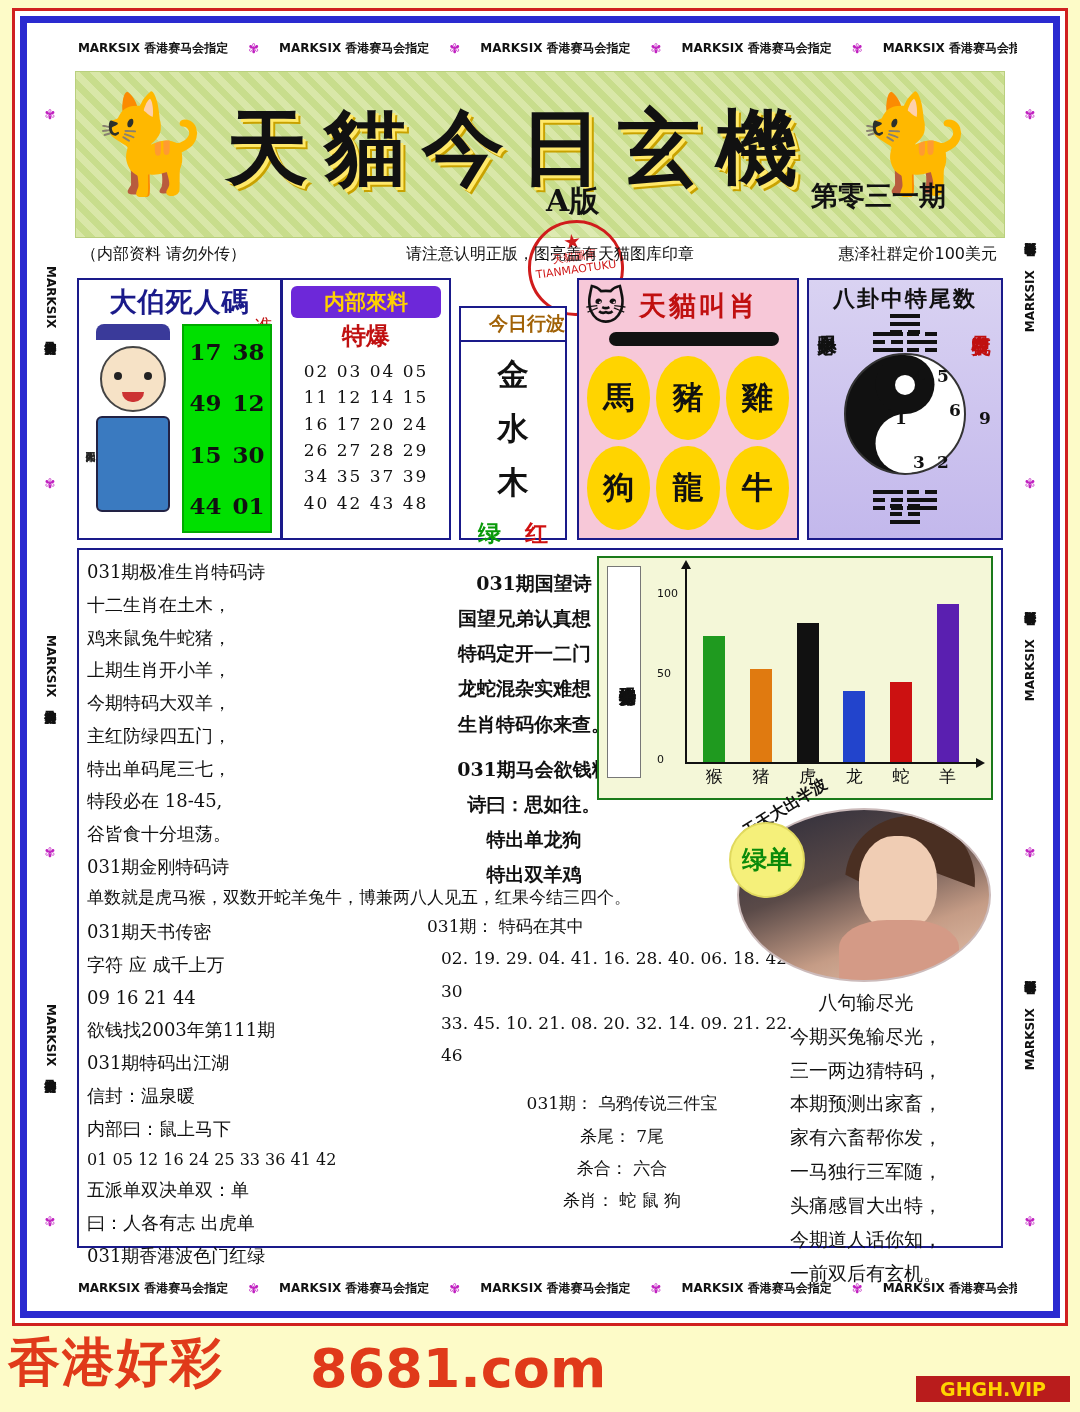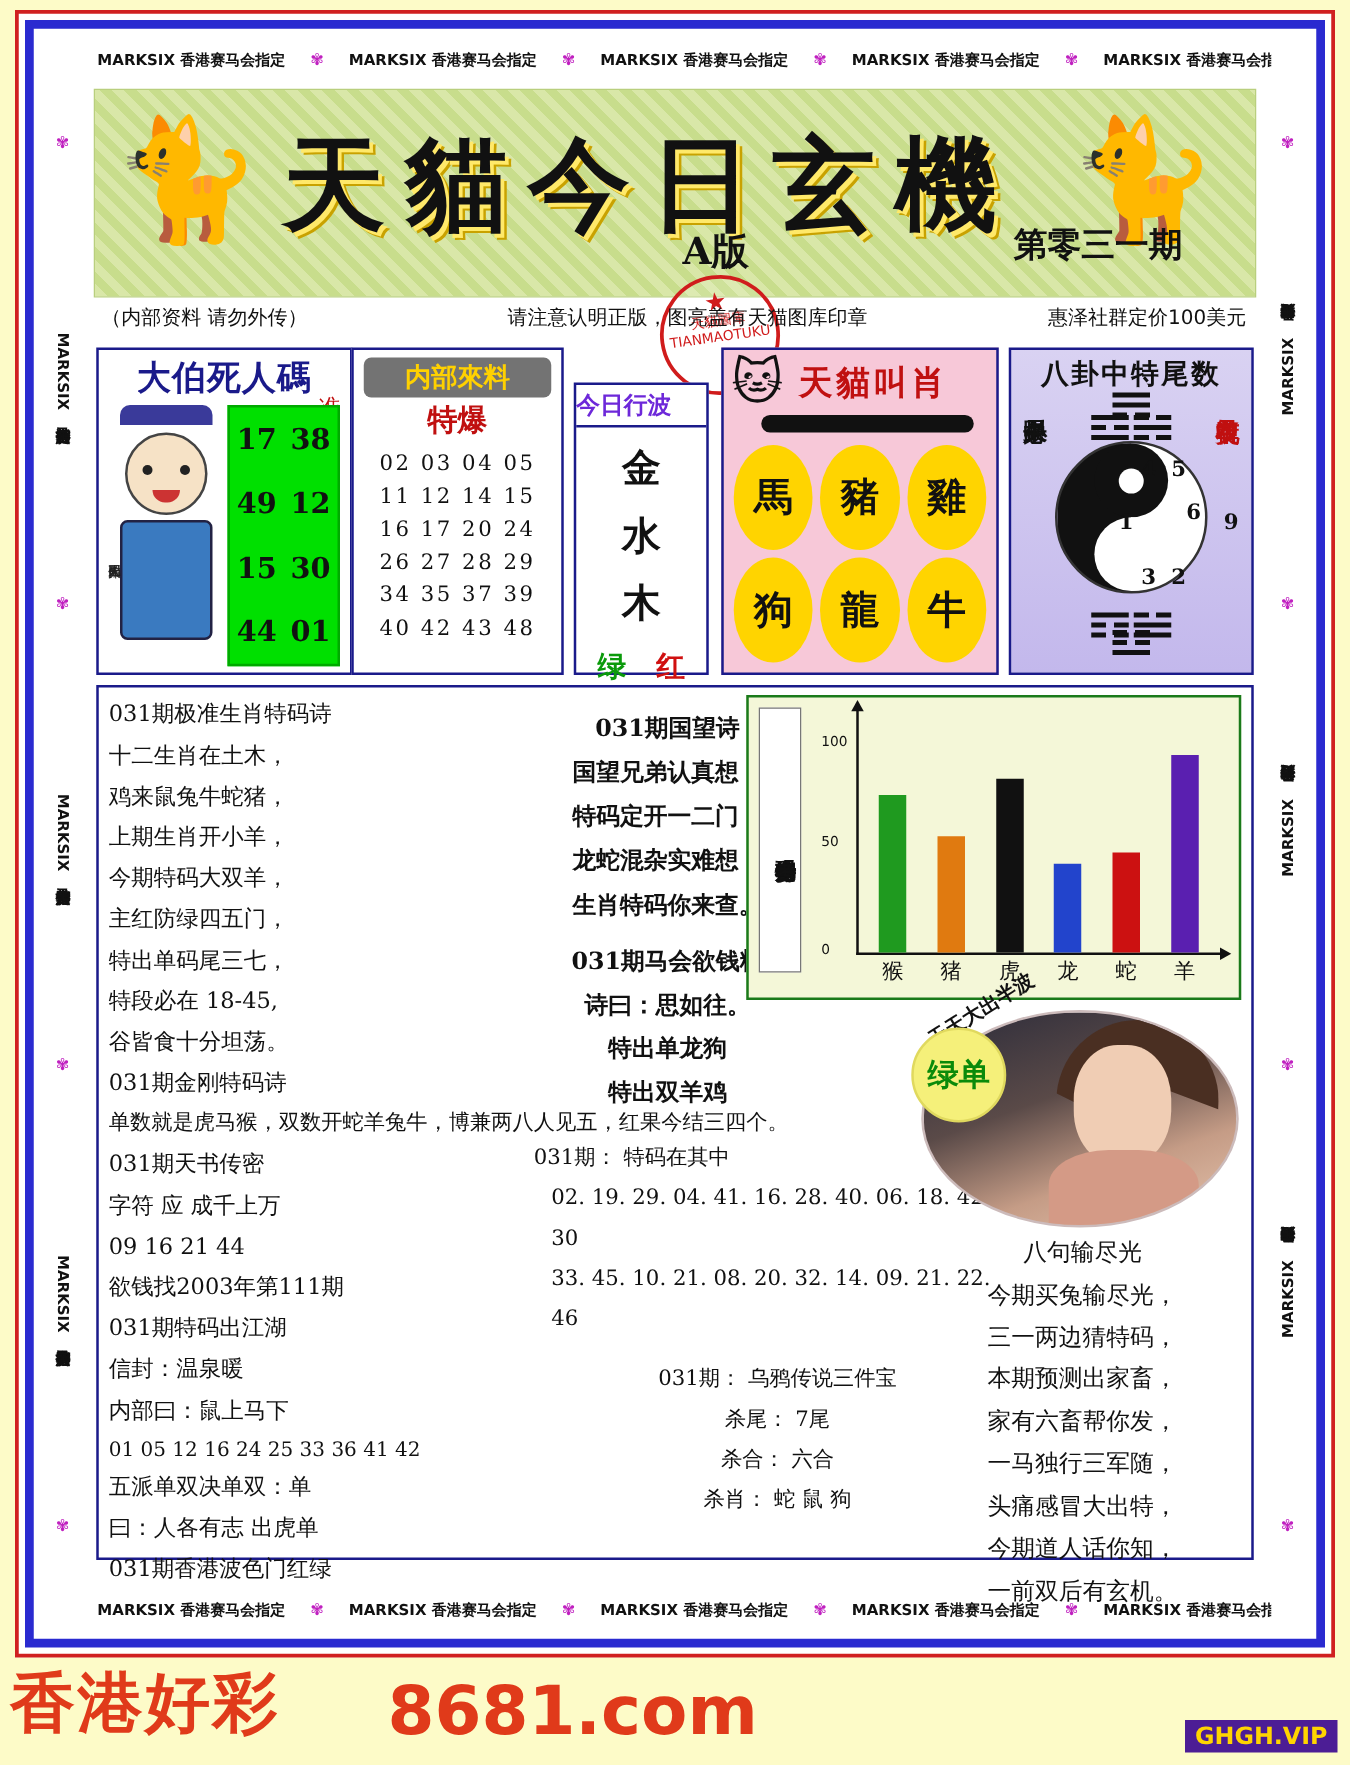--- a/index.html
+++ b/index.html
@@ -122,36 +122,36 @@
   .numgrid{
     position:absolute;right:8px;top:44px;width:86px;height:205px;
     background:#00e000;border:2px solid #0a0;
     display:grid;grid-template-columns:1fr 1fr;grid-template-rows:repeat(4,1fr);
     align-items:center;justify-items:center;
     font-family:"DejaVu Serif",serif;font-weight:bold;font-size:23px;color:#111;
   }
 
   .bx2{left:204px;top:0;width:170px;height:262px;border-color:#1a1a8a;}
   .bx2 .hd1{
-    margin:6px 8px 0 8px;background:#737373;color:#ffd100;text-align:center;
+    margin:6px 8px 0 8px;background:#6d28d9;color:#ffd100;text-align:center;
     font-size:21px;font-weight:bold;border-radius:6px;padding:2px 0;
     font-family:"DejaVu Serif",serif;
   }
   .bx2 .hd2{
     text-align:center;font-size:24px;font-weight:bold;color:#c01010;
     font-family:"DejaVu Serif",serif;margin-top:2px;
   }
   .bx2 .nums{
     margin:6px 6px 0 6px;font-family:"DejaVu Serif",serif;
     font-size:17px;color:#111;line-height:1.55;text-align:center;letter-spacing:2px;
   }
 
   .bx3{left:382px;top:28px;width:108px;height:234px;border-color:#1a1a8a;}
   .bx3 .hd{
-    text-align:left;font-size:19px;font-weight:bold;color:#6d28d9;
+    text-align:right;font-size:19px;font-weight:bold;color:#a16207;
     padding:3px 0;border-bottom:2px solid #1a1a8a;font-family:"DejaVu Serif",serif;
   }
   .bx3 .el{
     text-align:center;font-size:31px;font-weight:bold;color:#111;
     font-family:"DejaVu Serif",serif;margin-top:12px;
   }
   .bx3 .colors{text-align:center;margin-top:14px;font-size:23px;font-weight:bold;font-family:"DejaVu Serif",serif;}
   .bx3 .g{color:#0a9a0a;}
   .bx3 .r{color:#d01010;}
 
@@ -253,22 +253,22 @@
   }
   .wm .hk{
     position:absolute;left:8px;bottom:14px;font-size:52px;font-weight:bold;color:#e03a1a;
     font-family:"DejaVu Serif",serif;letter-spacing:2px;
   }
   .wm .site{
     position:absolute;left:310px;bottom:12px;font-size:54px;font-weight:bold;color:#e03a1a;
     font-family:"DejaVu Sans",sans-serif;
   }
   .wm .ghgh{
-    position:absolute;right:10px;bottom:10px;background:#4c1d95;color:#ffd400;
-    font-size:19px;font-weight:bold;padding:2px 8px;font-family:"DejaVu Sans",sans-serif;
+    position:absolute;right:10px;bottom:10px;background:#b91c1c;color:#ffd400;
+    font-size:19px;font-weight:bold;padding:2px 24px;font-family:"DejaVu Sans",sans-serif;
   }
 </style>
 </head>
 <body>
 
 <div class="page-frame">
   <div class="blue-band"></div>
 
   <div class="strip strip-top">
     <span class="flower">✾</span>

